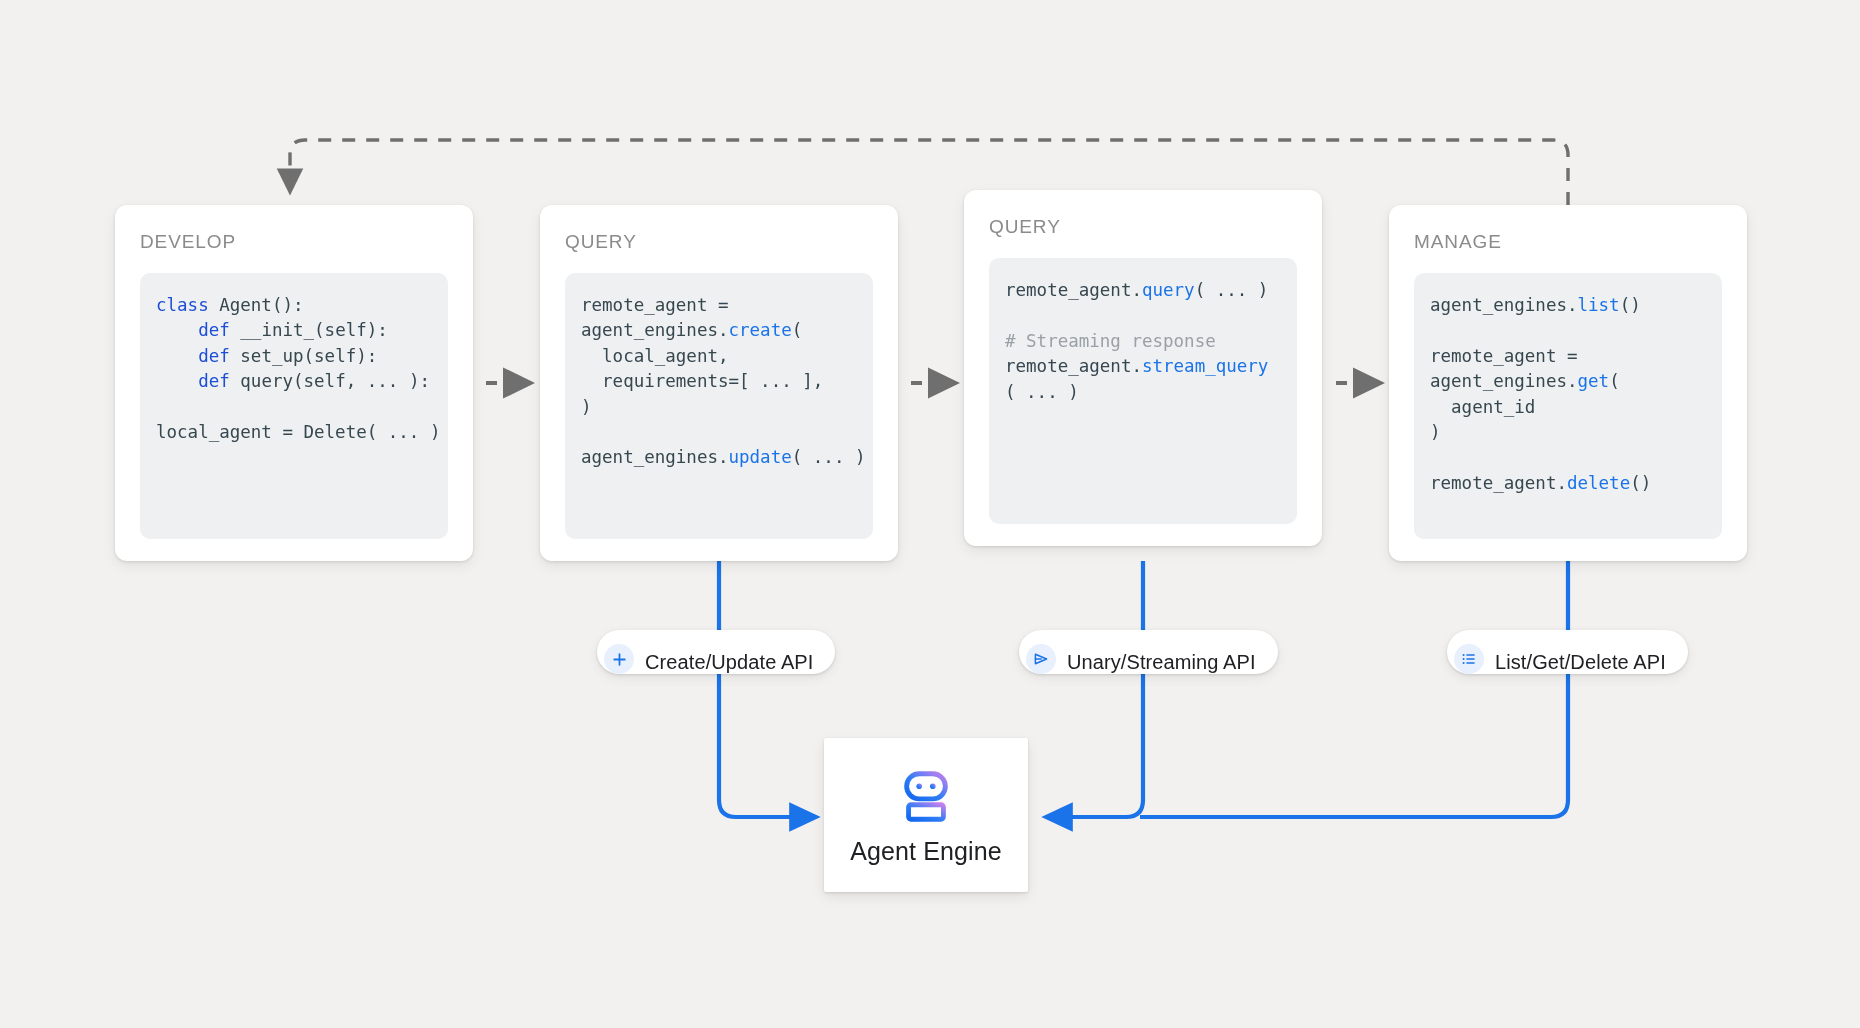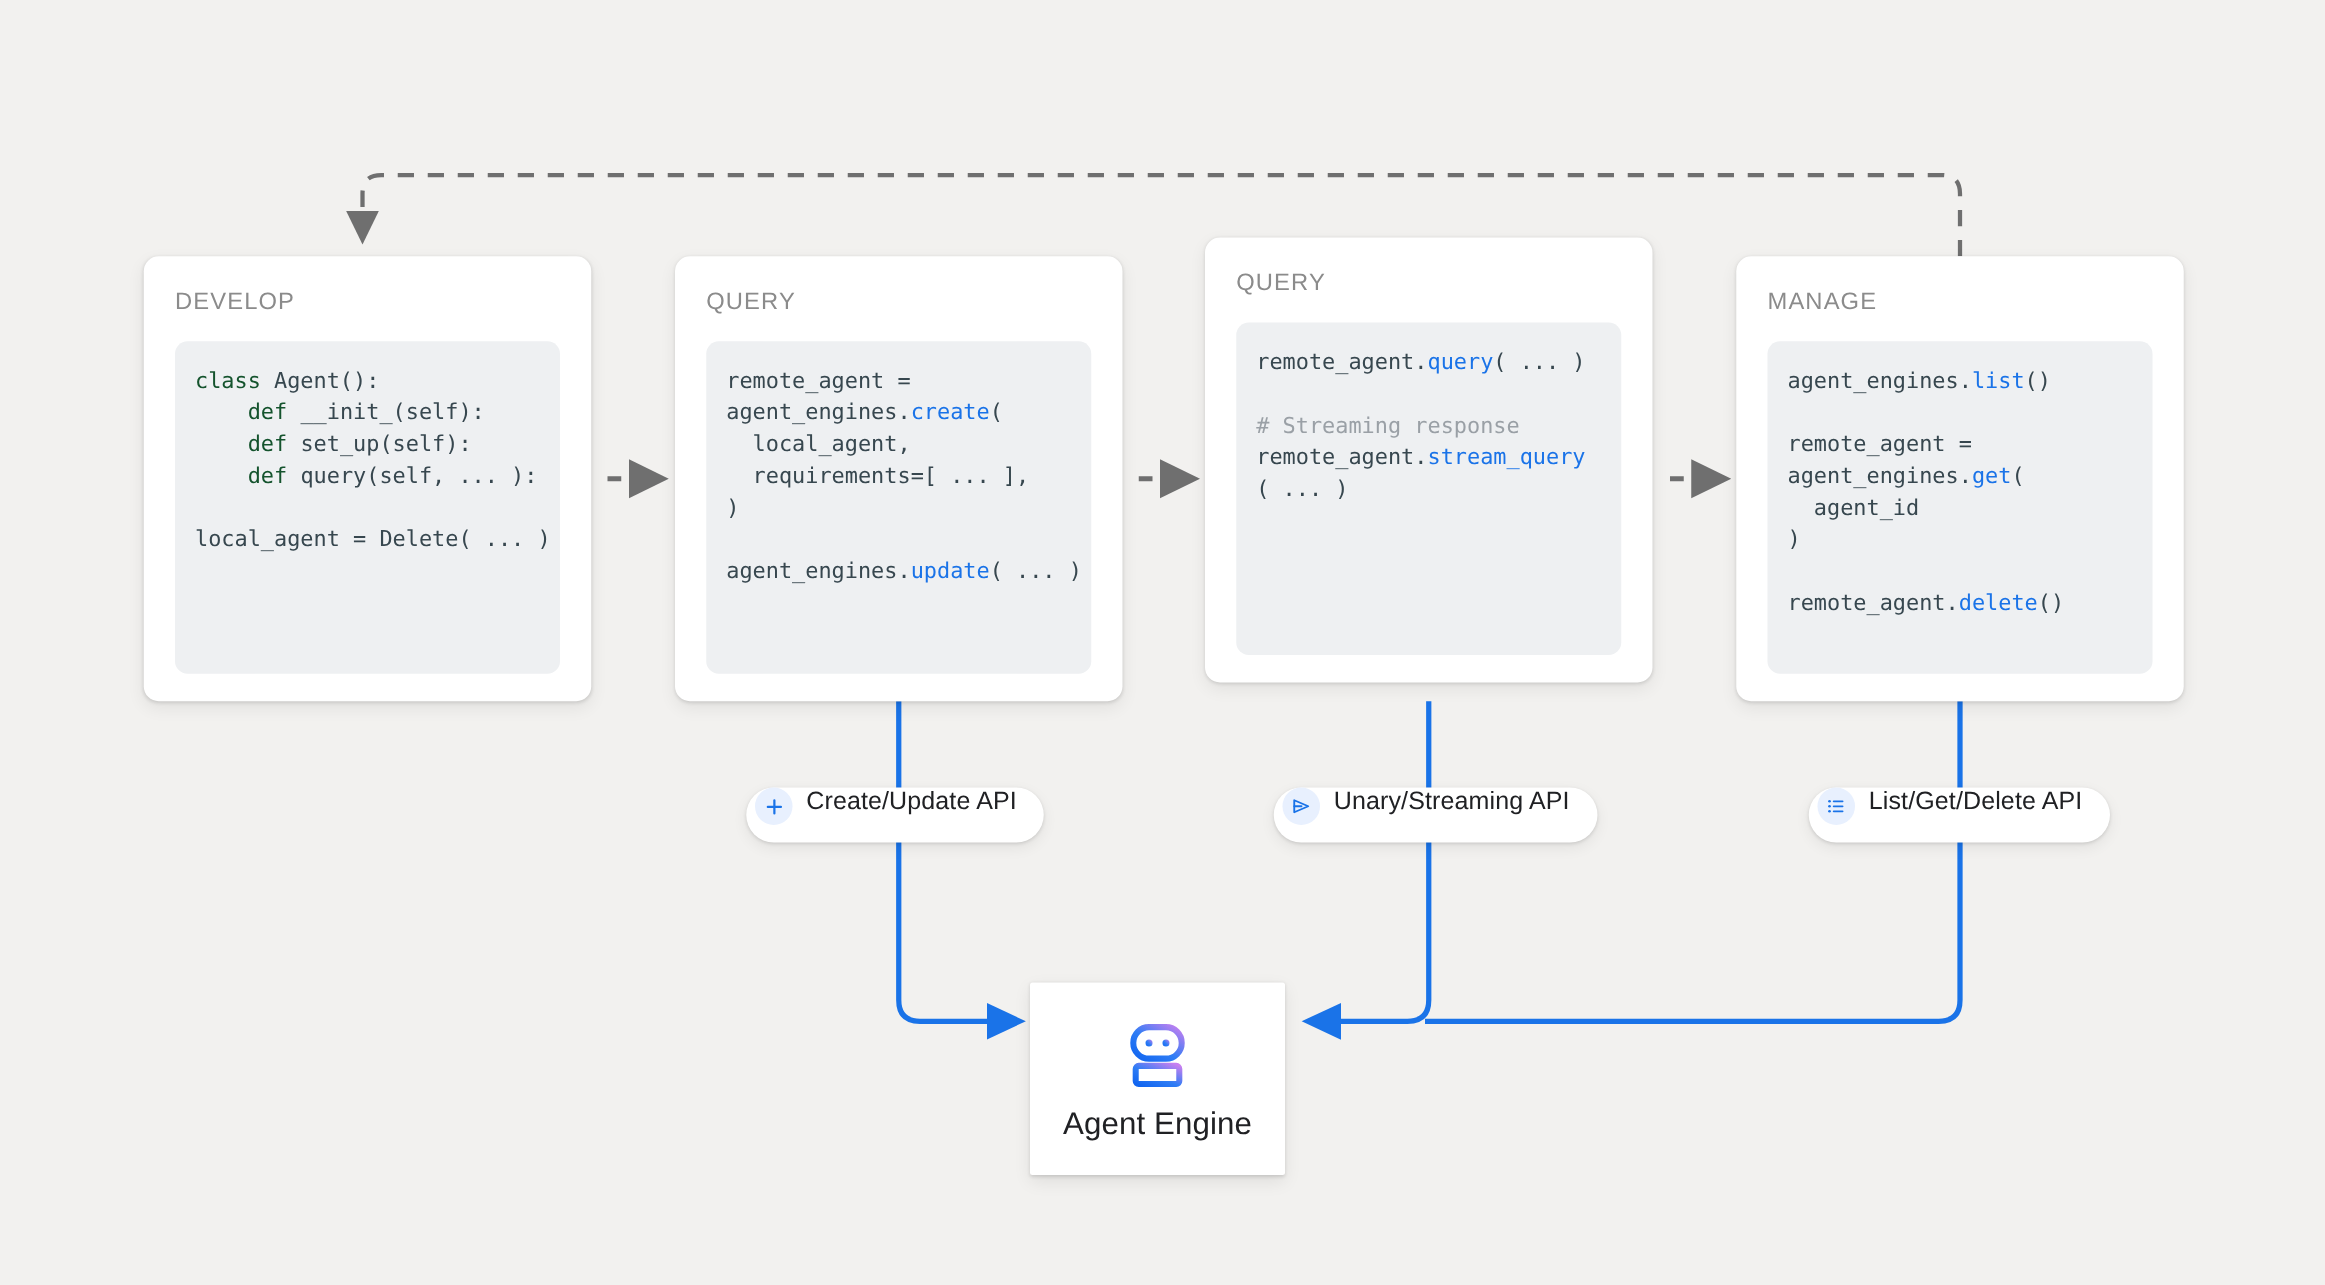--- a/index.html
+++ b/index.html
@@ -58,39 +58,39 @@
     border-radius: 10px;
     padding: 20px 16px 20px 16px;
     flex: 1;
     font-family: "DejaVu Sans Mono", "Liberation Mono", monospace;
     font-size: 17.5px;
     line-height: 1.45;
     color: #37474f;
     white-space: pre;
     overflow: hidden;
   }
-  .code-block .kw { color: #14532d; }
+  .code-block .kw { color: #1d4ed8; }
   .code-block .fn { color: #1a73e8; }
   .code-block .cm { color: #9aa0a6; }
 
   
   #card-develop { left: 115px;  top: 205px; width: 358px; height: 356px; }
   #card-deploy  { left: 540px;  top: 205px; width: 358px; height: 356px; }
   #card-query   { left: 964px;  top: 190px; width: 358px; height: 356px; }
   #card-manage  { left: 1389px; top: 205px; width: 358px; height: 356px; }
 
   
   .api-pill {
     position: absolute;
     height: 44px;
     background: #ffffff;
     border-radius: 24px;
     box-shadow: 0 1px 3px rgba(0,0,0,0.13), 0 4px 12px rgba(0,0,0,0.07);
     display: flex;
-    align-items: flex-start;
+    align-items: flex-end;
     padding: 0 22px 0 7px;
     z-index: 4;
     white-space: nowrap;
   }
   .pill-icon {
     width: 30px;
     height: 30px;
     border-radius: 50%;
     background: #e8f0fe;
     display: flex;
@@ -116,21 +116,20 @@
     width: 204px;
     height: 154px;
     background: #ffffff;
     border-radius: 2px;
     box-shadow: 0 1px 3px rgba(0,0,0,0.13), 0 5px 14px rgba(0,0,0,0.08);
     z-index: 4;
     display: flex;
     flex-direction: column;
     align-items: center;
     justify-content: center;
-    margin-top: 48px;
   }
   #agent-engine .robot-wrap {
     margin-bottom: 10px;
     line-height: 0;
   }
   #agent-engine .ae-label {
     font-size: 25px;
     color: #202124;
     letter-spacing: 0.1px;
   }

